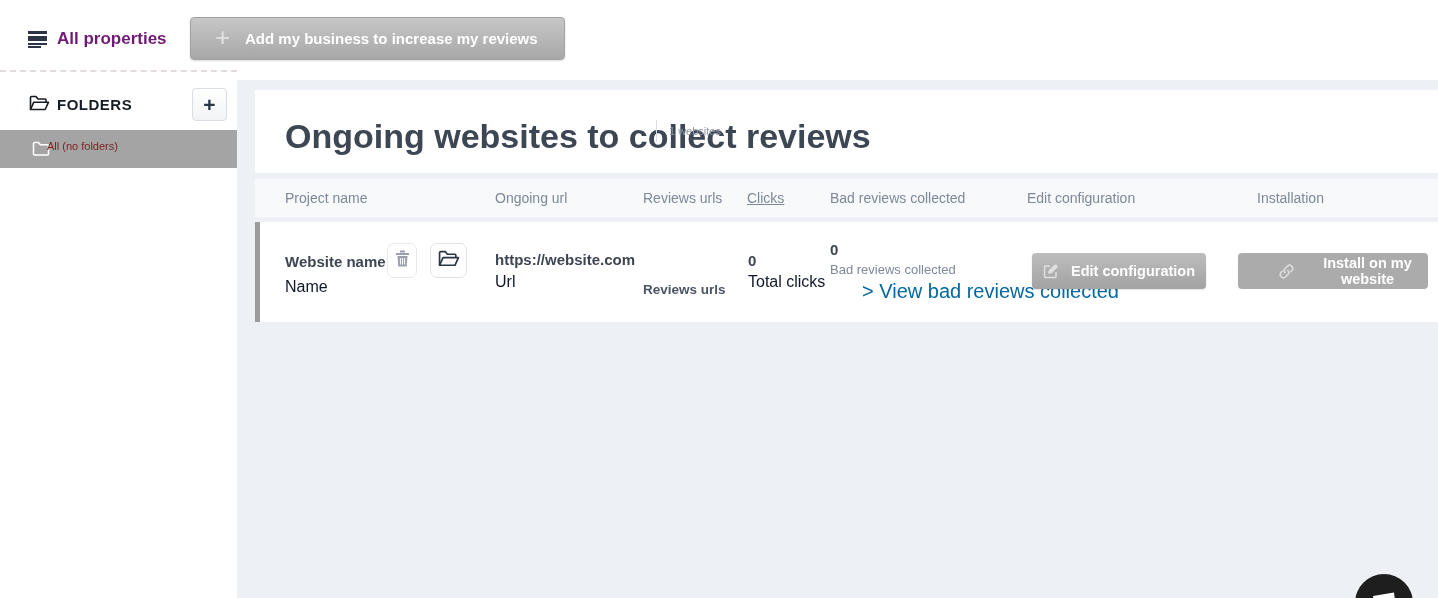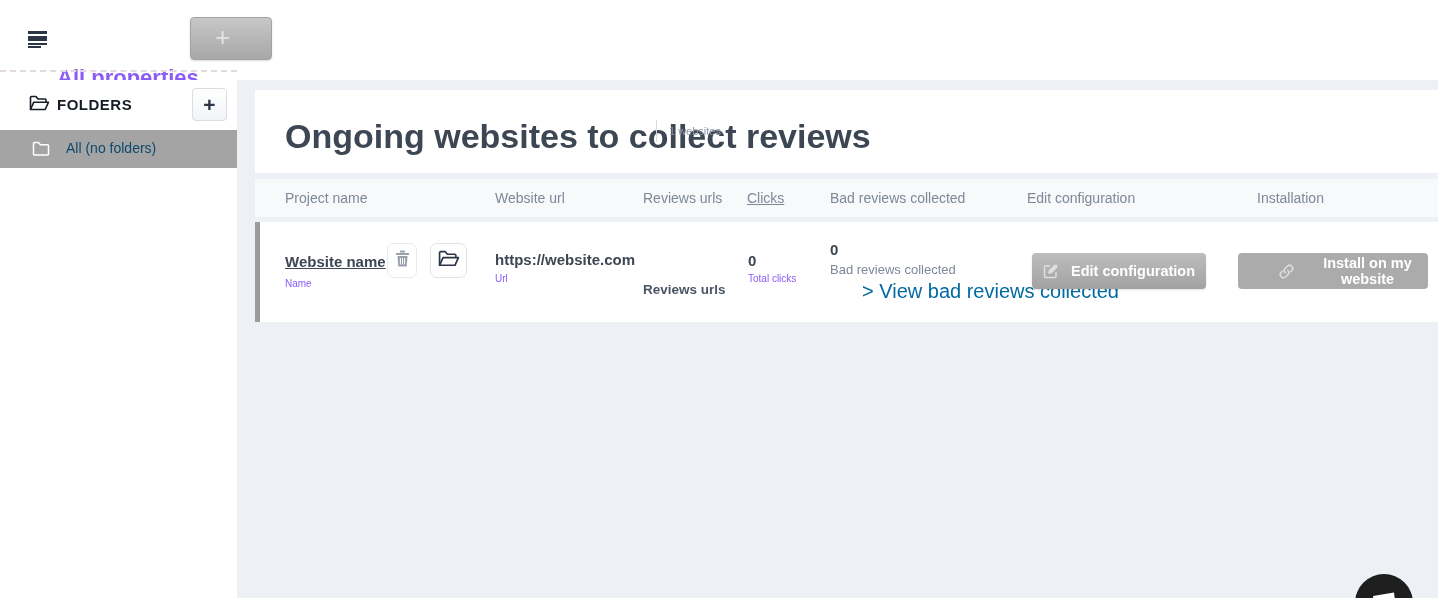--- a/index.html
+++ b/index.html
@@ -13,21 +13,21 @@
   .topbar {
     position:absolute; left:0; top:0; width:1438px; height:80px;
     background:#ffffff;
   }
   .topbar-dash {
     position:absolute; left:0; top:70px; width:237px; height:0;
     border-bottom:2px dashed #e3dada;
   }
   .properties-title {
     position:absolute; left:57px; top:29px;
-    font-size:22px; font-weight:700; color:#8b5cf6;margin-top:36px;
+    font-size:17px; font-weight:700; color:#701a75;
   }
   .properties-icon { position:absolute; left:28px; top:31px; width:19px; height:16px; }
   .properties-icon div { background:#2b3545; }
   .pi-b1 { position:absolute; top:0;   left:0; width:19px; height:3px; }
   .pi-b2 { position:absolute; top:5px; left:0; width:19px; height:5px; }
   .pi-b3 { position:absolute; top:12px;left:0; width:19px; height:2px; }
   .pi-b4 { position:absolute; top:15px;left:0; width:13px; height:2px; }
   .add-business-btn {
     position:absolute; left:190px; top:17px; height:43px; padding:0 26px 0 54px;
     background:linear-gradient(#c7c7c7,#a7a7a7);
@@ -59,21 +59,21 @@
     font-size:21px; font-weight:700; color:#2b3545;
     line-height:29px; text-align:center; cursor:pointer;
     font-family:"Liberation Sans", sans-serif;
   }
   .folder-item {
     position:absolute; left:0; top:50px; width:237px; height:38px;
     background:#a4a4a4; color:#ffffff; cursor:pointer;
   }
   .folder-item .f-icon { position:absolute; left:32px; top:11px; color:#ffffff; }
   .folder-item .f-label {
-    position:absolute; left:66px; top:10px; font-size:14px; color:#0c4a6e;
+    position:absolute; left:47px; top:10px; font-size:11px; color:#7f1d1d;
   }
   
   .heading-card {
     position:absolute; left:255px; top:90px; width:1183px; height:83px;
     background:#ffffff;
   }
   .page-title {
     position:absolute; left:30px; top:27px;
     font-size:34px; font-weight:600; color:#3d4653;
   }
@@ -91,22 +91,22 @@
   }
   .th { position:absolute; top:11px; }
   .th0 { left:30px; }  .th1 { left:240px; } .th2 { left:388px; }
   .th3 { left:492px;text-decoration:underline; } .th4 { left:575px; } .th5 { left:772px; }
   .th6 { left:978px;margin-left:24px; }
   .table-row {
     position:absolute; left:255px; top:222px; width:1183px; height:100px;
     background:#ffffff; border-left:5px solid #9b9b9b;
   }
   .cell-main { font-size:15px; font-weight:700; color:#3d4653; }
-  .cell-sub  { font-size:10px; color:#8b5cf6; }
-  .c-name      { position:absolute; left:25px; top:31px;text-decoration:underline; }
+  .cell-sub  { font-size:16px; color:#0f172a; }
+  .c-name      { position:absolute; left:25px; top:31px; }
   .c-name-sub  { position:absolute; left:25px; top:56px; }
   .icon-btn {
     position:absolute; top:21px; width:30px; height:35px;
     background:#ffffff; border:1px solid #e6e9ed; border-radius:7px;
     display:flex; align-items:center; justify-content:center; cursor:pointer;
   }
   .trash-btn  { left:127px; color:#99a0ab; }
   .folder-btn { left:170px; width:37px; color:#2b3545; border-color:#dfe3e8; }
   .c-url      { position:absolute; left:235px; top:29px; }
   .c-url-sub  { position:absolute; left:235px; top:51px; }
@@ -148,20 +148,21 @@
   <div class="topbar">
     <div class="properties-icon">
       <div class="pi-b1"></div>
         <div class="pi-b2"></div>
         <div class="pi-b3"></div>
         <div class="pi-b4"></div>
     </div>
     <div class="properties-title">All properties</div>
     <button class="add-business-btn">
       <span class="add-plus">+</span>
+      <span>Add my business to increase my reviews</span>
     </button>
     <div class="topbar-dash"></div>
   </div>
 
   <div class="sidebar">
     <div class="folders-head">
       <span class="folders-icon">
         <svg width="21" height="17" viewBox="0 0 21 17" fill="none" stroke="#161c26" stroke-width="1.6" stroke-linejoin="round">
           <path d="M1.5 14.5 V2.5 a1 1 0 0 1 1-1 h4.5 l2 2.5 h7 a1 1 0 0 1 1 1 v2"></path>
           <path d="M1.5 14.5 L4.8 7.2 H19.5 L16.2 14.5 Z"></path>
@@ -182,21 +183,21 @@
   </div>
 
   <div class="heading-card">
     <div class="page-title">Ongoing websites to collect reviews</div>
     <div class="title-divider"></div>
     <div class="count-label">1 websites</div>
   </div>
 
   <div class="table-header">
     <span class="th th0">Project name</span>
-    <span class="th th1">Website url</span>
+    <span class="th th1">Ongoing url</span>
     <span class="th th2">Reviews urls</span>
     <span class="th th3">Clicks</span>
     <span class="th th4">Bad reviews collected</span>
     <span class="th th5">Edit configuration</span>
     <span class="th th6">Installation</span>
   </div>
 
   <div class="table-row">
     <div class="cell-main c-name">Website name</div>
     <div class="cell-sub c-name-sub">Name</div>

